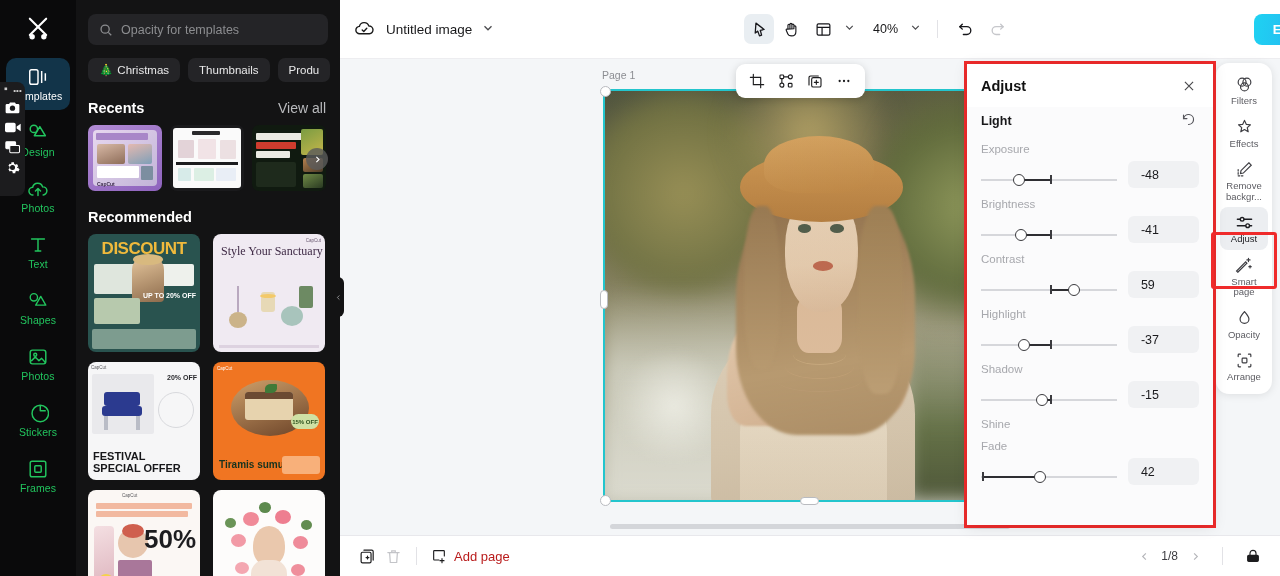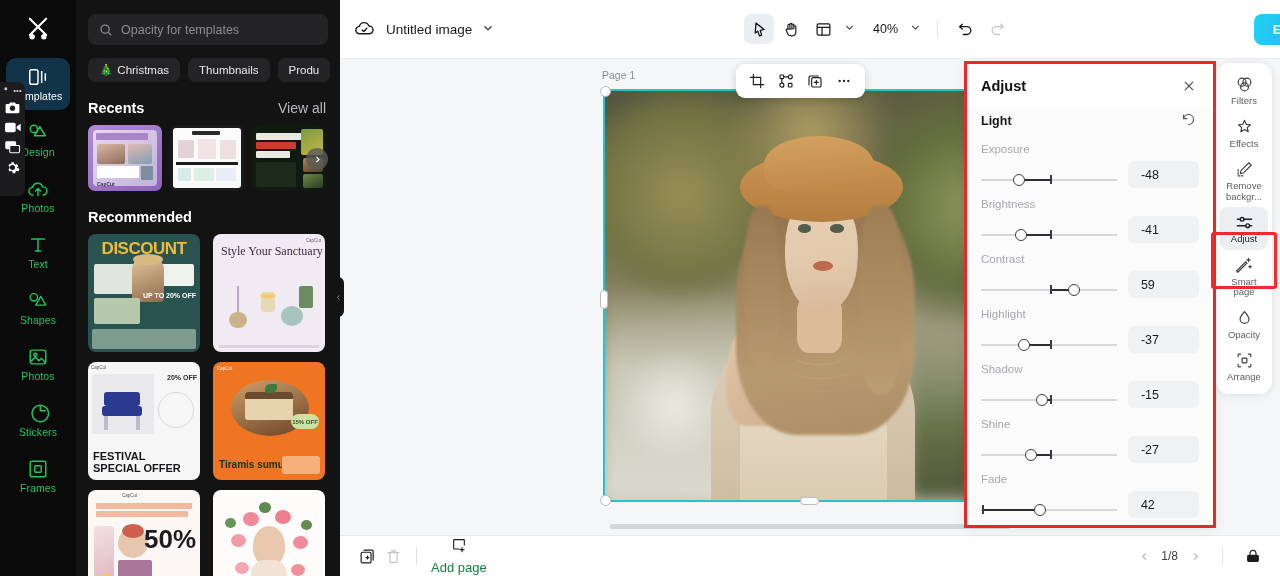--- a/index.html
+++ b/index.html
@@ -173,21 +173,21 @@
   .rr-hl { position:absolute; right:3px; top:232px; width:66px; height:57px; border:3px solid #ef2b2b; border-radius:3px; z-index:28; pointer-events:none;}
 
   
   .botbar {
     position:absolute; left:340px; bottom:0; width:940px; height:41px;
     background:#fff; border-top:1px solid #e8e8ec; display:flex; align-items:center;
     padding:0 14px; z-index:16;
   }
   .bb-btn { width:26px;height:26px;display:flex;align-items:center;justify-content:center;color:#1d1d1f;cursor:pointer;}
   .bb-btn.dim { color:#c3c4c8; }
-  .addpage { display:flex; align-items:center; gap:7px; font-size:13px; color:#15803d; cursor:pointer; margin-left:4px;flex-direction:column;}
+  .addpage { display:flex; align-items:center; gap:7px; font-size:13px; color:#b91c1c; cursor:pointer; margin-left:4px;}
   .bb-right { margin-left:auto; display:flex; align-items:center; gap:7px; }
   .pg-num { font-size:12px; color:#3c3c41; }
   .pg-arr { width:20px;height:20px;display:flex;align-items:center;justify-content:center;color:#b4b5b9;cursor:pointer;font-size:12px;}
   svg { display:block; }
 </style>
 </head>
 <body>
 
 <div id="app">
 
@@ -676,29 +676,20 @@
             <div class="row">
               <div class="sl">
                 <div class="sl-track"></div>
                 <div class="sl-fill" style="left:61.44px;width:7.560000000000002px"></div>
                 <div class="sl-tick" style="left:69px"></div>
                 <div class="sl-thumb" style="left:55.44px"></div>
               </div>
               <div class="val">-15</div>
             </div>
             <div class="row-lbl">Shine</div>
-            <div class="row">
-              <div class="sl">
-                <div class="sl-track"></div>
-                <div class="sl-fill" style="left:50.099999999999994px;width:18.900000000000006px"></div>
-                <div class="sl-tick" style="left:69px"></div>
-                <div class="sl-thumb" style="left:44.099999999999994px"></div>
-              </div>
-              <div class="val">-27</div>
-            </div>
             <div class="row-lbl">Fade</div>
             <div class="row">
               <div class="sl">
                 <div class="sl-track"></div>
                 <div class="sl-fill" style="left:1.3800000000000001px;width:57.53999999999999px"></div>
                 <div class="sl-tick" style="left:1.3800000000000001px"></div>
                 <div class="sl-thumb" style="left:52.919999999999995px"></div>
               </div>
               <div class="val">42</div>
             </div>

